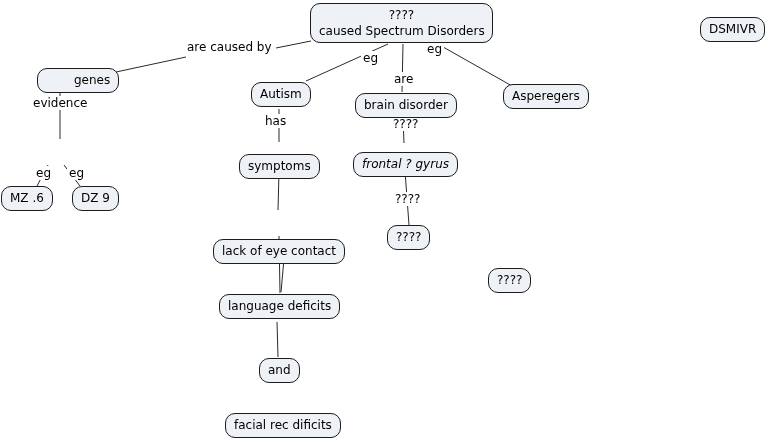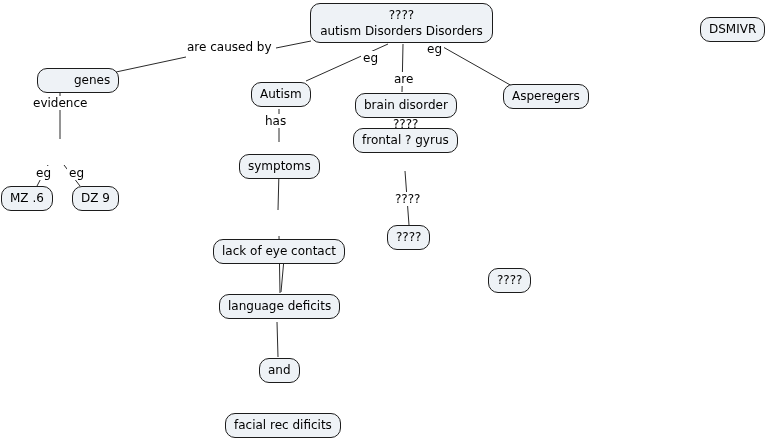--- a/index.html
+++ b/index.html
@@ -77,32 +77,32 @@
   <span class="link-label" style="left:361px;top:51px;">eg</span>
   <span class="link-label" style="left:425px;top:42px;">eg</span>
   <span class="link-label" style="left:392px;top:72px;">are</span>
   <span class="link-label" style="left:263px;top:114px;">has</span>
   <span class="link-label" style="left:269px;top:242px;">and</span>
   <span class="link-label" style="left:391px;top:117px;">????</span>
   <span class="link-label" style="left:393px;top:192px;">????</span>
 
   <div class="node two-line" style="left:310px;top:3px;width:183px;">
     <div>????</div>
-    <div>autism Disorders Disorders</div>
+    <div>caused Spectrum Disorders</div>
   </div>
 
   <div class="node" style="left:700px;top:17px;">DSMIVR</div>
   <div class="node" style="left:37px;top:68px;padding-left:36px;">genes</div>
   <div class="node" style="left:1px;top:186px;">MZ .6</div>
   <div class="node" style="left:72px;top:186px;">DZ 9</div>
   <div class="node" style="left:251px;top:82px;">Autism</div>
   <div class="node" style="left:239px;top:154px;">symptoms</div>
   <div class="node" style="left:213px;top:211px;margin-top:28px;">lack of eye contact</div>
   <div class="node" style="left:219px;top:294px;">language deficits</div>
   <div class="node" style="left:259px;top:358px;">and</div>
   <div class="node" style="left:225px;top:413px;">facial rec dificits</div>
   <div class="node" style="left:355px;top:93px;">brain disorder</div>
-  <div class="node" style="left:353px;top:128px;">frontal ? gyrus</div>
+  <div class="node" style="left:353px;top:152px;font-style:italic;">frontal ? gyrus</div>
   <div class="node" style="left:387px;top:225px;">????</div>
   <div class="node" style="left:488px;top:268px;">????</div>
   <div class="node" style="left:503px;top:84px;">Asperegers</div>
 
 </div>
 
 </body></html>

